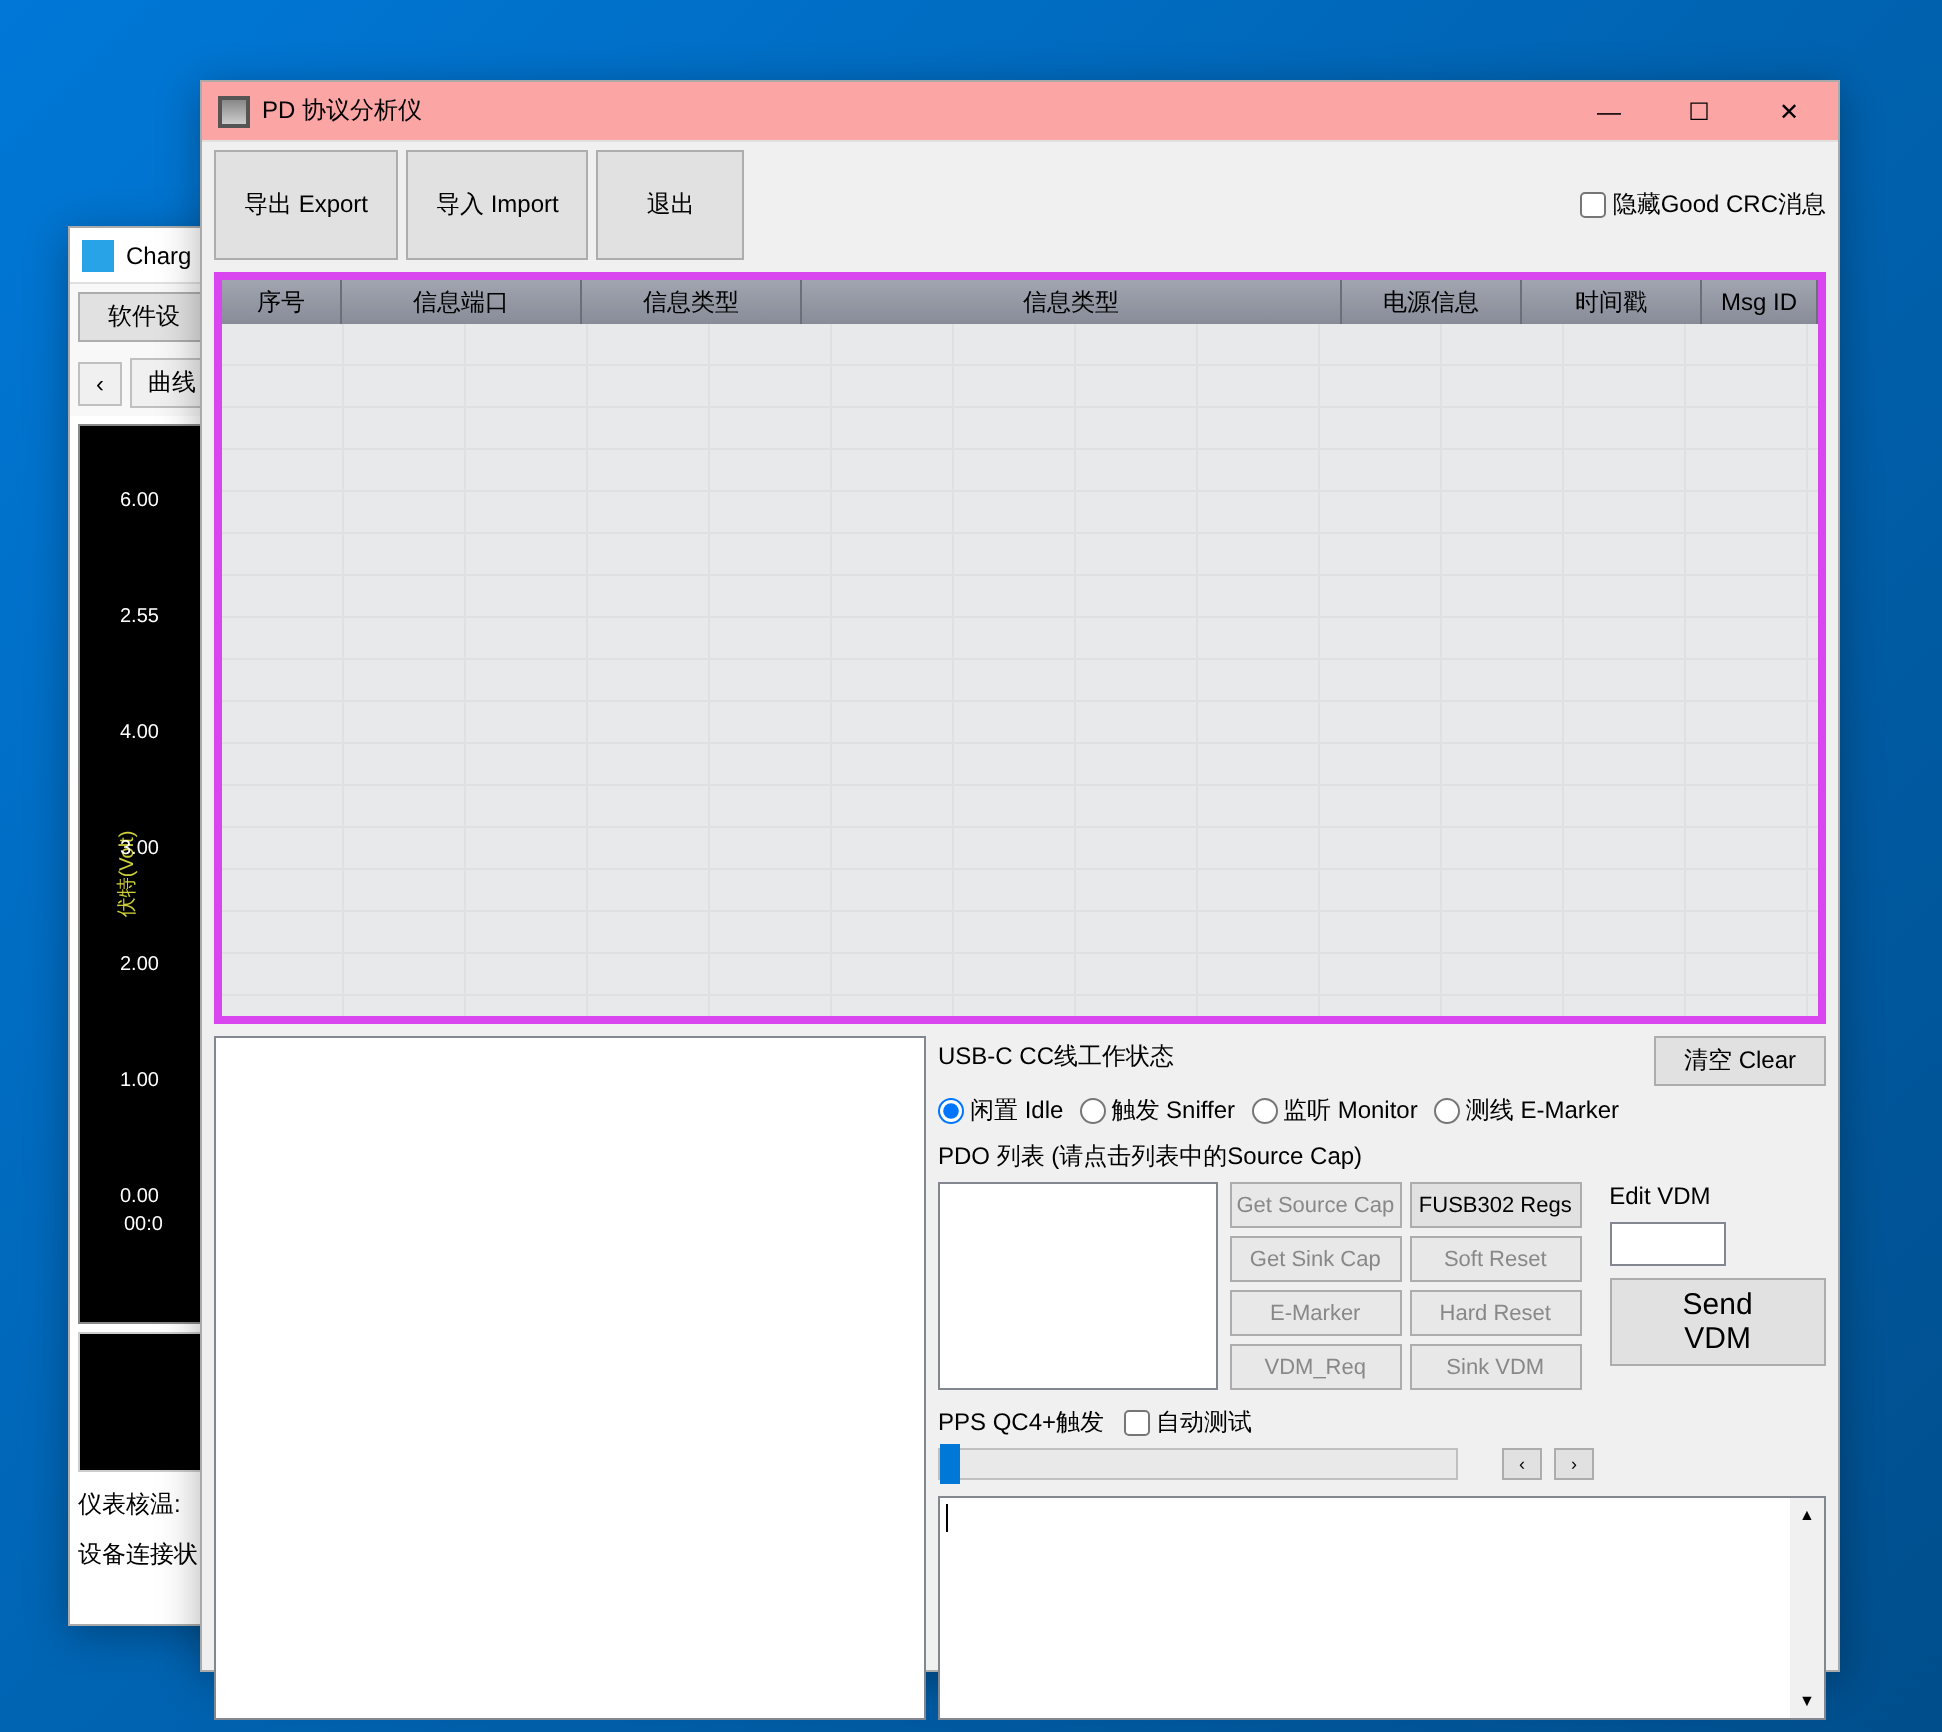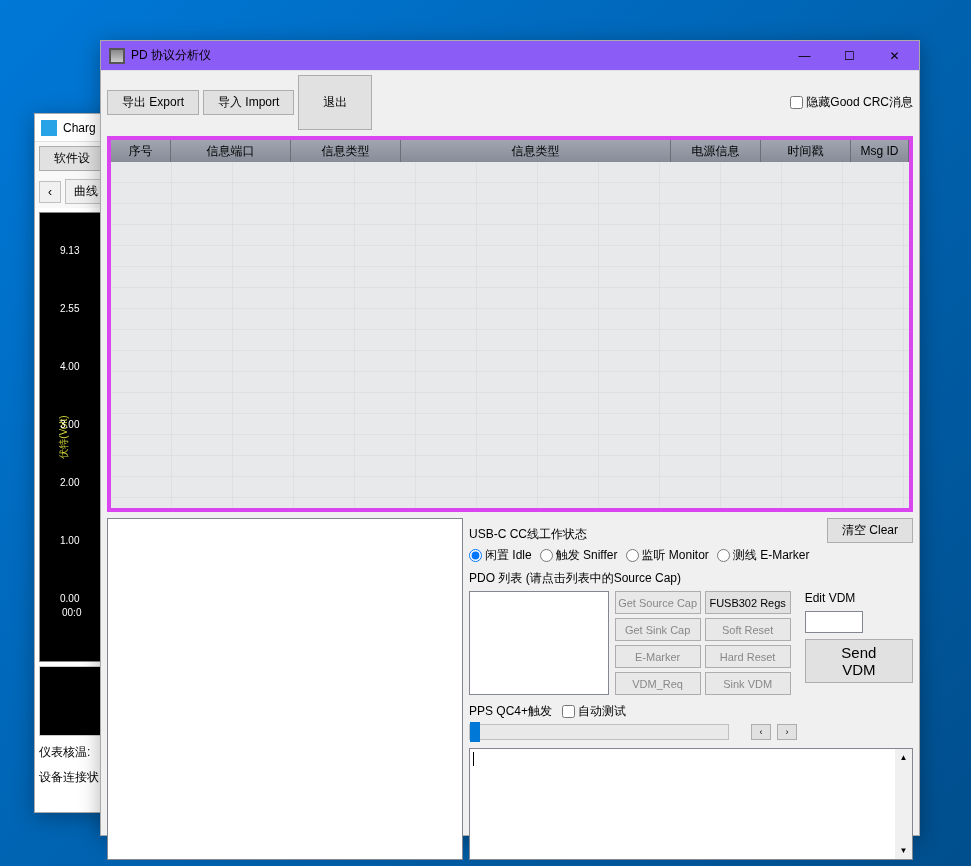--- a/index.html
+++ b/index.html
@@ -24,39 +24,38 @@
   background: #fff;
 }
 .main-window {
   left: 100px; top: 40px;
   width: 820px; height: 796px;
 }
 .titlebar {
   height: 30px;
   display: flex;
   align-items: center;
-  background: #8b5cf6;
+  background: #fca5a5;
   border-bottom: 1px solid #e0e0e0;
   padding: 0 2px;
 }
 .titlebar .icon {
   width: 16px; height: 16px;
   margin: 0 6px;
   border: 2px solid #555;
   background: linear-gradient(#888,#ccc);
 }
 .titlebar .title { flex: 1; font-size: 12px; }
 .titlebar .ctrl {
   width: 45px; height: 28px;
   display: flex; align-items: center; justify-content: center;
   font-family: sans-serif;
 }
 .toolbar-row {
   display: flex;
-  align-items: center;
   padding: 4px 6px;
   gap: 4px;
 }
 .btn {
   background: #e1e1e1;
   border: 1px solid #adadad;
   padding: 3px 14px;
   font-size: 12px;
   font-family: inherit;
   cursor: pointer;
@@ -113,21 +112,21 @@
   background: #fff;
 }
 .right-pane {
   flex: 1;
   display: flex;
   flex-direction: column;
   gap: 4px;
 }
 .radio-row {
   display: flex;
-  align-items: flex-end;
+  align-items: flex-start;
   gap: 8px;
 }
 .radio-wrap {
   display: inline-flex;
   align-items: center;
   gap: 3px;
 }
 .section-label { font-size: 12px; margin-top: 2px; }
 .pdo-row { display: flex; gap: 6px; }
 .pdo-list {
@@ -272,21 +271,21 @@
   </div>
   <div class="bg-tabs">
     <button class="btn">软件设</button>
   </div>
   <div class="bg-tabs">
     <span class="bg-tab">‹</span>
     <span class="bg-tab">曲线</span>
   </div>
   <div class="chart-bg">
     <div class="ylabel">伏特(Volt)</div>
-    <div class="tick" style="top:32px">9.13</div>
+    <div class="tick" style="top:32px">6.00</div>
     <div class="tick" style="top:90px">2.55</div>
     <div class="tick" style="top:148px">4.00</div>
     <div class="tick" style="top:206px">3.00</div>
     <div class="tick" style="top:264px">2.00</div>
     <div class="tick" style="top:322px">1.00</div>
     <div class="tick" style="top:380px">0.00</div>
     <div class="tick" style="top:394px;left:22px">00:0</div>
   </div>
   <div class="bg-panel"></div>
   <div class="bg-label">仪表核温:</div>

